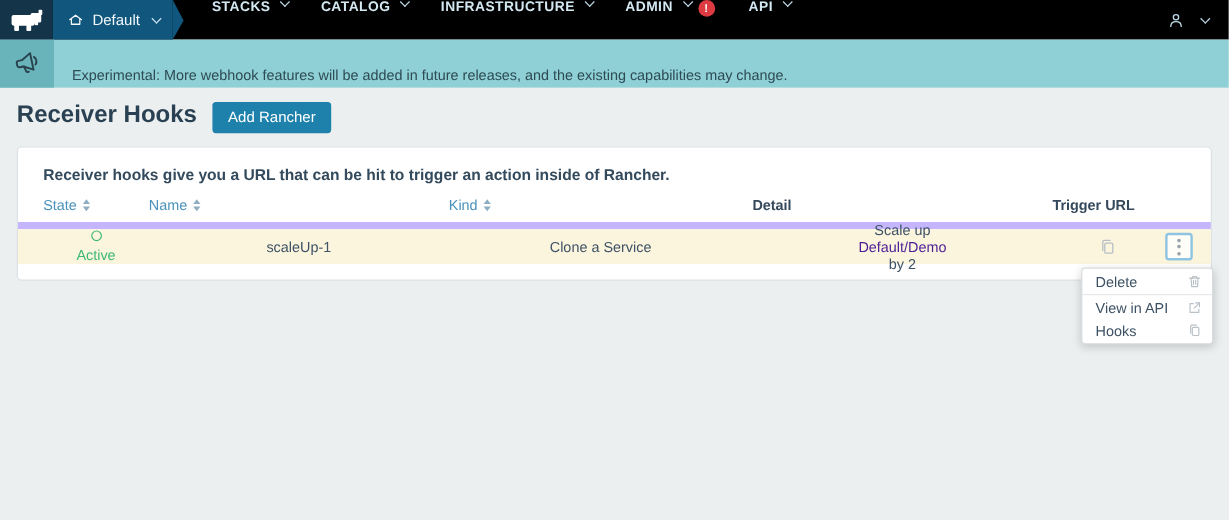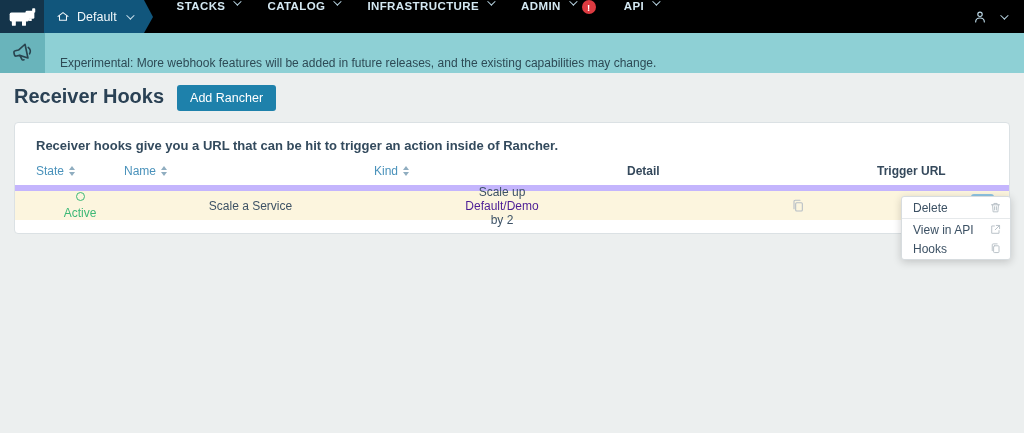--- a/index.html
+++ b/index.html
@@ -124,21 +124,21 @@
   .col-actions.td { justify-content:flex-end; }
   .kebab-btn {
     width:23px; height:23px; border:2px solid #8ec4e2; border-radius:3px;
     background:rgba(255,255,255,.75); cursor:pointer;
     display:flex; flex-direction:column; align-items:center; justify-content:center; gap:2.5px;
   }
   .kebab-dot { width:3px; height:3px; border-radius:50%; background:#9aa3ab; }
 
   
   .context-menu {
-    position:absolute; left:901px; top:196px; width:110px;
+    position:absolute; left:901px; top:223px; width:110px;
     background:#fff; border:1px solid #d7dcdf; border-radius:3px;
     box-shadow:0 2px 8px rgba(0,0,0,.18); z-index:20;
     padding:1px 0;
   }
   .menu-item {
     height:19px; display:flex; align-items:center; justify-content:space-between;
     padding:0 8px 0 11px; font-size:12px; color:#3c5164; cursor:pointer;
   }
   .menu-divider { border-top:1px solid #e6e9eb; margin:1px 0; }
   .menu-icon { color:#b9c1c7; flex-shrink:0; }
@@ -260,21 +260,22 @@
       <span>Trigger URL</span>
     </div>
     <div class="th col-actions"></div>
   </div>
 
   <div class="trow">
     <div class="td state-cell col-state">
       <span class="state-dot"></span>
       <span>Active</span>
     </div>
-    <div class="td col-kind">Scale a Service</div>
+    <div class="td col-name">scaleUp-1</div>
+    <div class="td col-kind">Clone a Service</div>
     <div class="td col-detail">
       <span>Scale up </span>
         <a class="detail-link">Default/Demo</a>
         <span> by 2</span>
     </div>
     <div class="td col-trigger">
       <button class="copy-btn">
         <svg width="16" height="16" viewBox="0 0 24 24" fill="none" stroke="currentColor" stroke-width="1.6" stroke-linecap="round" stroke-linejoin="round">
           <rect x="8.5" y="7" width="10" height="12.5" rx="1.5"></rect>
           <path d="M6 16 V5.2 A1.7 1.7 0 0 1 7.7 3.5 H15"></path>

